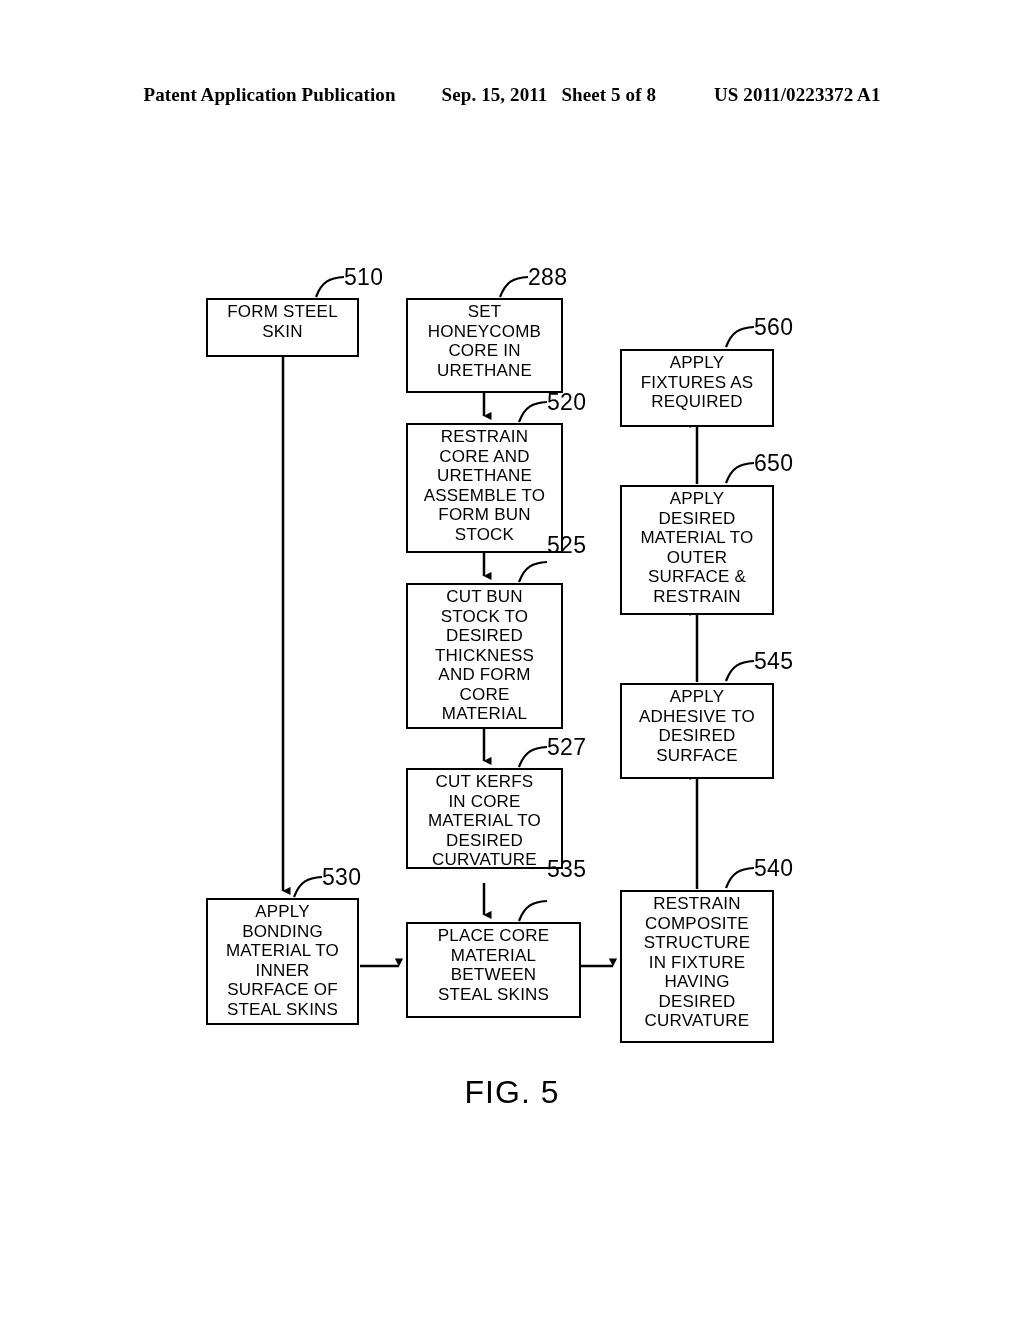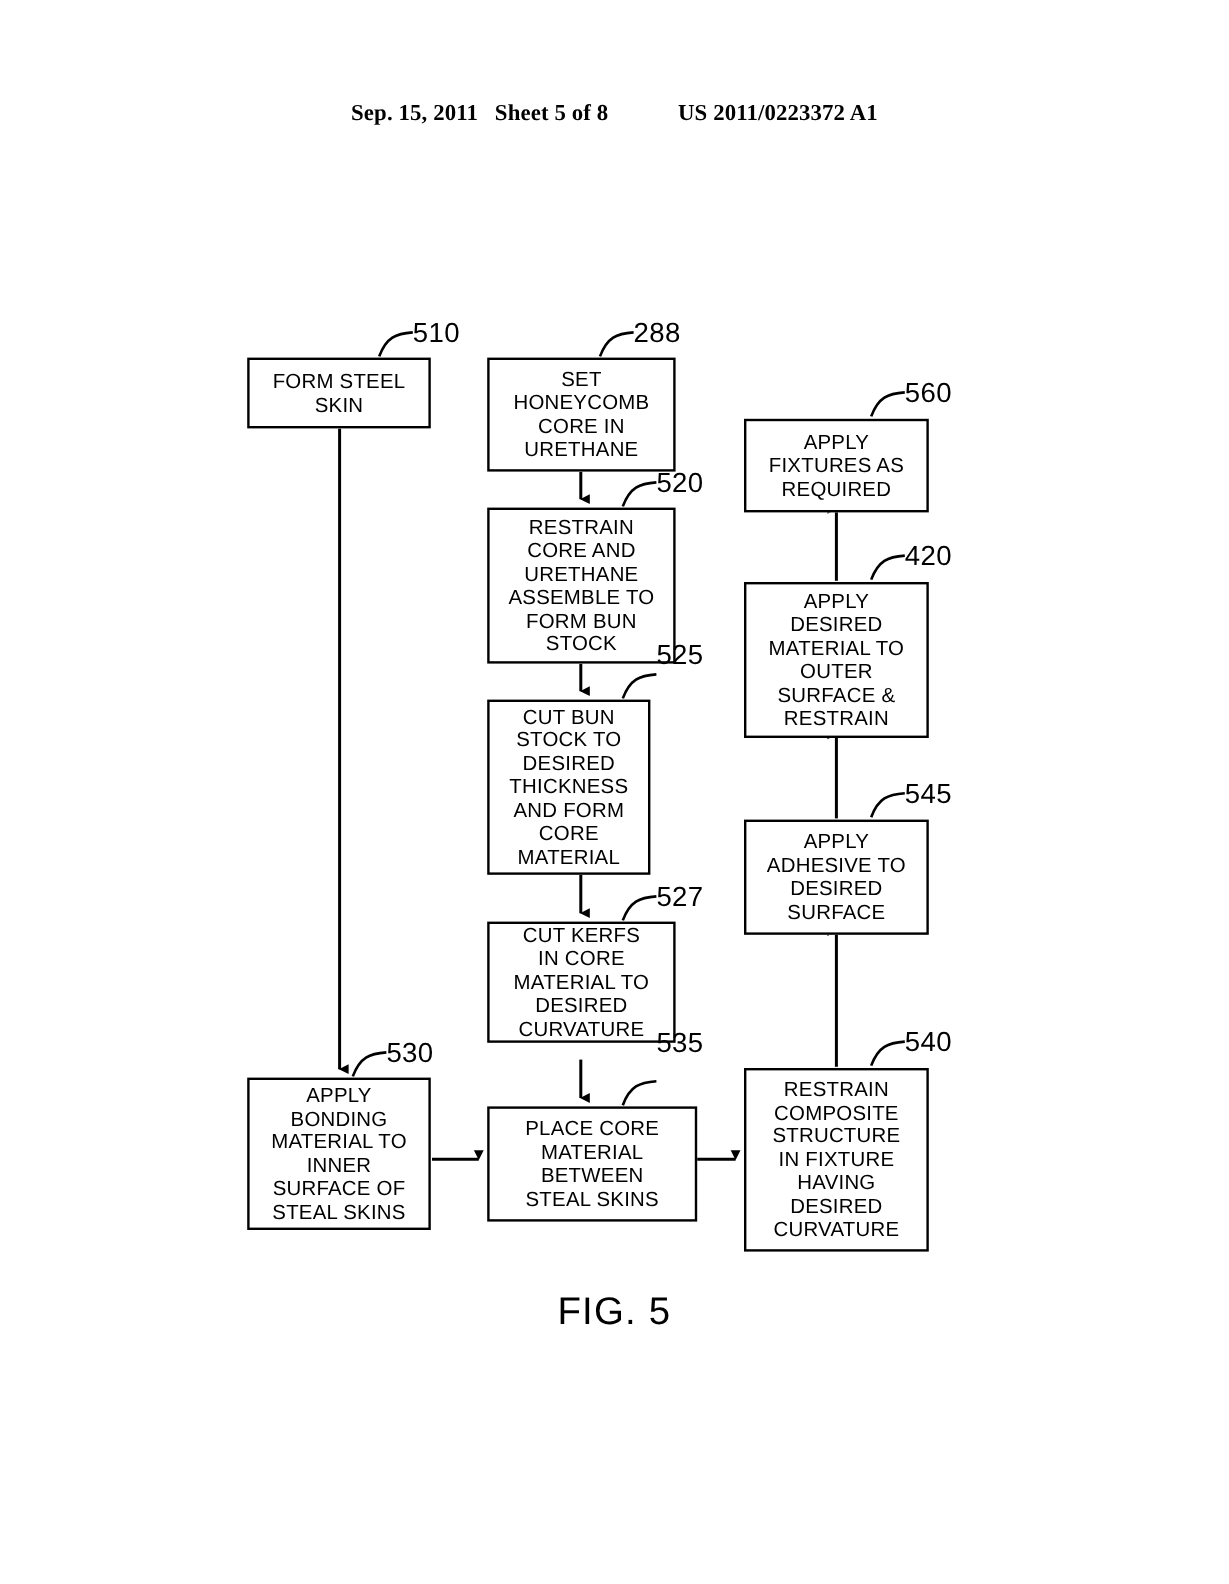--- a/index.html
+++ b/index.html
@@ -53,21 +53,20 @@
     pointer-events: none;
   }
 
   
   .proc-box {
     position: absolute;
     box-sizing: border-box;
     border: 2.5px solid #000000;
     background: #ffffff;
     display: flex;
-    align-items: center;
     justify-content: center;
     text-align: center;
     font-family: "Liberation Sans", sans-serif;
     font-size: 17px;
     line-height: 19.5px;
     letter-spacing: 0.2px;
     padding: 2px 3px;
   }
   .proc-box .box-text {
     display: block;
@@ -94,20 +93,21 @@
     text-align: center;
     font-family: "Liberation Sans", sans-serif;
     font-size: 32px;
     letter-spacing: 1px;
   }
 </style>
 </head>
 <body>
 
 <div id="patent-header">
+  <span class="hdr-left">Patent Application Publication</span>
   <span class="hdr-date">Sep. 15, 2011</span>
   <span class="hdr-sheet">Sheet 5 of 8</span>
   <span class="hdr-number">US 2011/0223372 A1</span>
 </div>
 
 <div id="figure-canvas">
 
   <svg id="connector-layer" viewBox="0 0 1024 1320">
     <defs>
       <marker id="arrowdown" markerWidth="9" markerHeight="9" refX="4.5" refY="8" orient="auto" markerUnits="userSpaceOnUse">
@@ -168,21 +168,21 @@
 
   <div class="proc-box" style="left:406px; top:423px; width:157px; height:130px;">
     <span class="box-text">RESTRAIN
 CORE AND
 URETHANE
 ASSEMBLE TO
 FORM BUN
 STOCK</span>
   </div>
 
-  <div class="proc-box" style="left:406px; top:583px; width:136px; height:146px;">
+  <div class="proc-box" style="left:406px; top:583px; width:157px; height:146px;">
     <span class="box-text">CUT BUN
 STOCK TO
 DESIRED
 THICKNESS
 AND FORM
 CORE
 MATERIAL</span>
   </div>
 
   <div class="proc-box" style="left:406px; top:768px; width:157px; height:101px;">
@@ -243,18 +243,18 @@
 
   <span class="ref-num" style="left:344px; top:266px;">510</span>
   <span class="ref-num" style="left:528px; top:266px;">288</span>
   <span class="ref-num" style="left:547px; top:391px;">520</span>
   <span class="ref-num" style="left:547px; top:534px;text-align:center;">525</span>
   <span class="ref-num" style="left:547px; top:736px;">527</span>
   <span class="ref-num" style="left:322px; top:866px;">530</span>
   <span class="ref-num" style="left:547px; top:858px;">535</span>
   <span class="ref-num" style="left:754px; top:857px;">540</span>
   <span class="ref-num" style="left:754px; top:650px;">545</span>
-  <span class="ref-num" style="left:754px; top:452px;">420</span>
+  <span class="ref-num" style="left:754px; top:452px;">650</span>
   <span class="ref-num" style="left:754px; top:316px;">560</span>
 
 </div>
 
 <div id="figure-caption">FIG. 5</div>
 
 </body></html>

